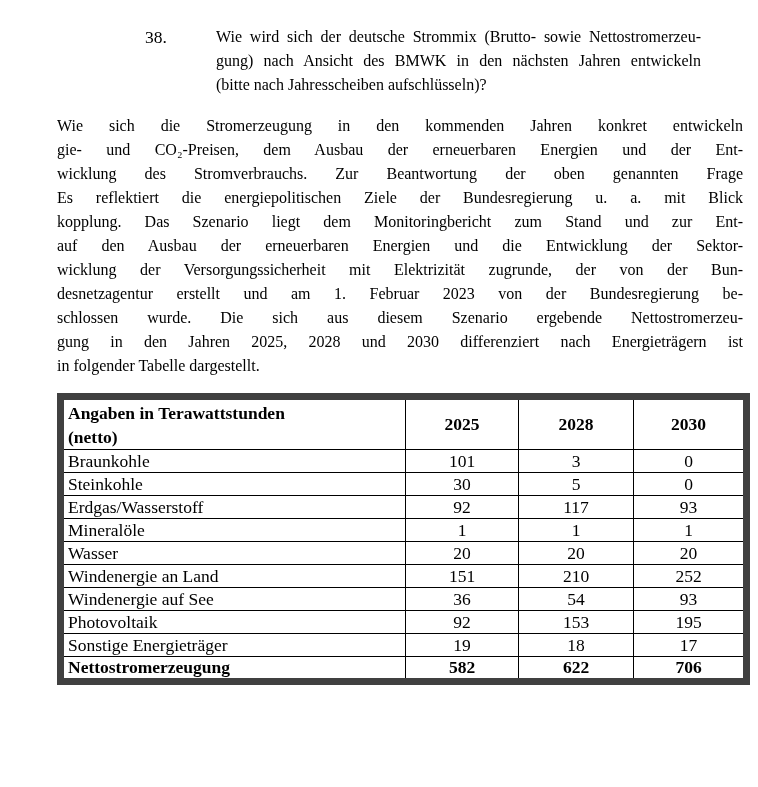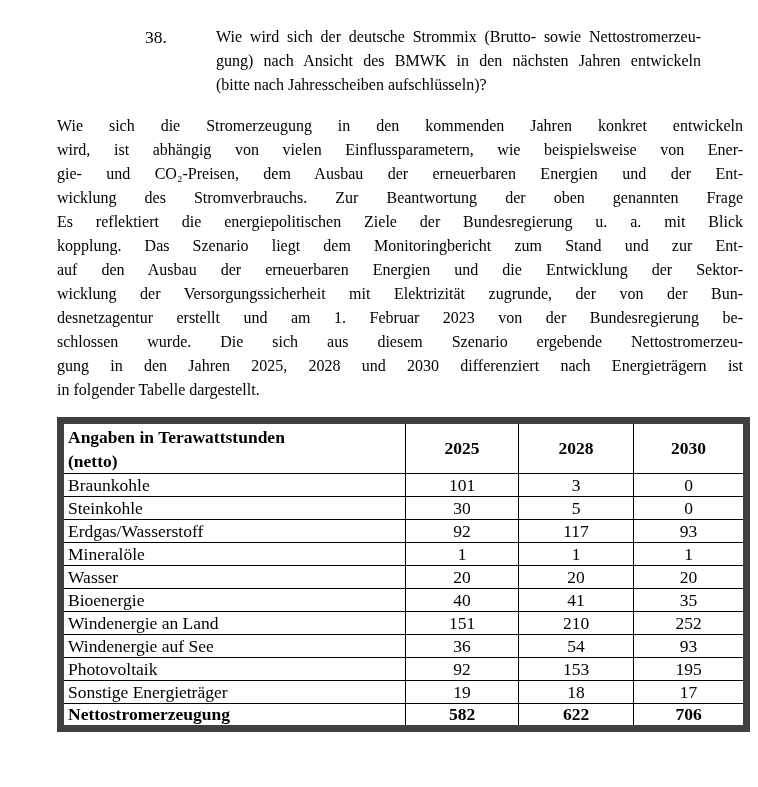--- a/index.html
+++ b/index.html
@@ -91,21 +91,20 @@
     <div class="q-num">38.</div>
     <div class="q-lines">
         <div class="line">Wie wird sich der deutsche Strommix (Brutto- sowie Nettostromerzeu-</div>
         <div class="line">gung) nach Ansicht des BMWK in den nächsten Jahren entwickeln</div>
         <div class="line last">(bitte nach Jahresscheiben aufschlüsseln)?</div>
       </div>
   </div>
 
   <div class="para">
       <div class="line">Wie sich die Stromerzeugung in den kommenden Jahren konkret entwickeln</div>
-      <div class="line">wird, ist abhängig von vielen Einflussparametern, wie beispielsweise von Ener-</div>
       <div class="line">gie- und CO₂-Preisen, dem Ausbau der erneuerbaren Energien und der Ent-</div>
       <div class="line">wicklung des Stromverbrauchs. Zur Beantwortung der oben genannten Frage</div>
       <div class="line">Es reflektiert die energiepolitischen Ziele der Bundesregierung u. a. mit Blick</div>
       <div class="line">kopplung. Das Szenario liegt dem Monitoringbericht zum Stand und zur Ent-</div>
       <div class="line">auf den Ausbau der erneuerbaren Energien und die Entwicklung der Sektor-</div>
       <div class="line">wicklung der Versorgungssicherheit mit Elektrizität zugrunde, der von der Bun-</div>
       <div class="line">desnetzagentur erstellt und am 1. Februar 2023 von der Bundesregierung be-</div>
       <div class="line">schlossen wurde. Die sich aus diesem Szenario ergebende Nettostromerzeu-</div>
       <div class="line">gung in den Jahren 2025, 2028 und 2030 differenziert nach Energieträgern ist</div>
       <div class="line last">in folgender Tabelle dargestellt.</div>
@@ -154,26 +153,20 @@
           <td class="num-cell">1</td>
           <td class="num-cell">1</td>
         </tr>
         <tr>
           <td class="label-cell">Wasser</td>
           <td class="num-cell">20</td>
           <td class="num-cell">20</td>
           <td class="num-cell">20</td>
         </tr>
         <tr>
-          <td class="label-cell">Bioenergie</td>
-          <td class="num-cell">40</td>
-          <td class="num-cell">41</td>
-          <td class="num-cell">35</td>
-        </tr>
-        <tr>
           <td class="label-cell">Windenergie an Land</td>
           <td class="num-cell">151</td>
           <td class="num-cell">210</td>
           <td class="num-cell">252</td>
         </tr>
         <tr>
           <td class="label-cell">Windenergie auf See</td>
           <td class="num-cell">36</td>
           <td class="num-cell">54</td>
           <td class="num-cell">93</td>

